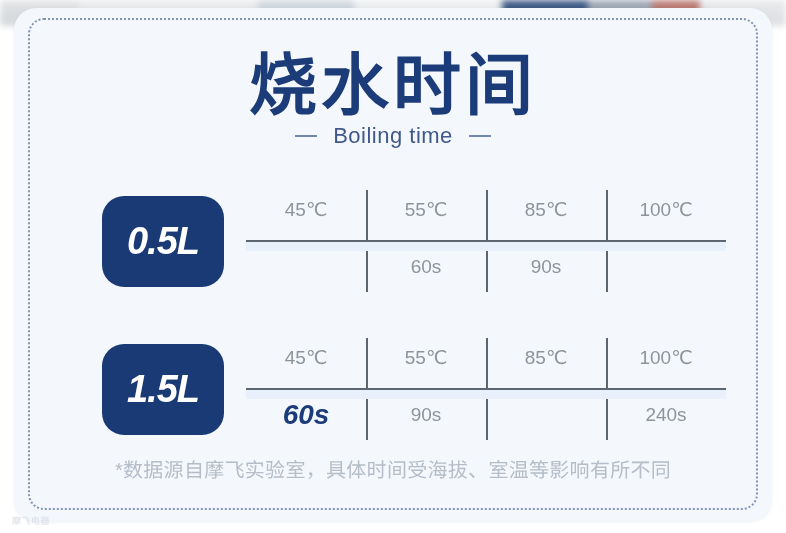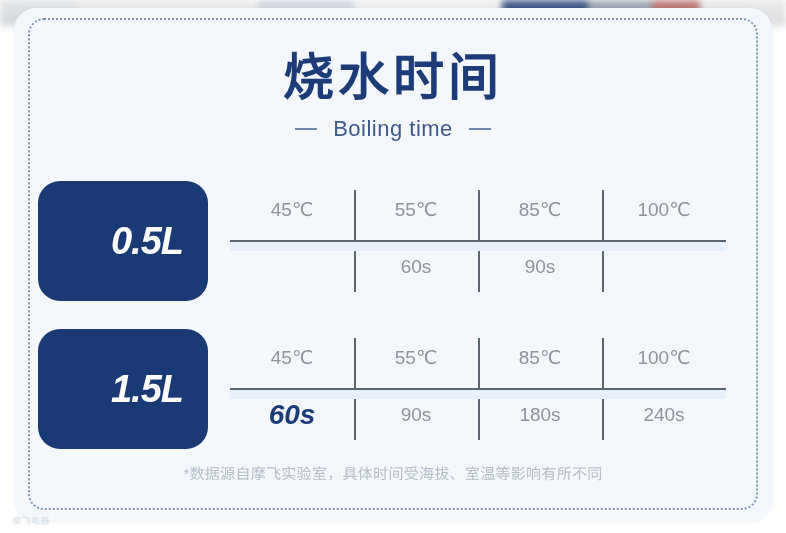--- a/index.html
+++ b/index.html
@@ -76,26 +76,26 @@
 
   
   .heading {
     position: absolute;
     left: 0;
     top: 40px;
     width: 758px;
     text-align: center;
   }
   .title-cn {
-    font-size: 51px;
+    font-size: 68px;
     line-height: 60px;
     font-weight: 700;
     color: #1b3c78;
     letter-spacing: 4px;
-    margin: 0;
+    margin: 7px;
   }
   .subtitle-row {
     margin-top: 8px;
     display: flex;
     align-items: center;
     justify-content: center;
     gap: 16px;
   }
   .dash {
     display: block;
@@ -120,33 +120,32 @@
   .spec-row {
     position: relative;
     height: 110px;
     margin-bottom: 38px;
     display: flex;
     align-items: center;
   }
   .badge {
     flex: 0 0 auto;
     width: 122px;
-    height: 120px;
-    margin-left: 24px;
+    height: 91px;
+    margin-left: 88px;
     background: #1a3a75;
     border-radius: 22px;
     display: flex;
     align-items: center;
     justify-content: center;
     color: #ffffff;
     font-size: 38px;
     font-weight: 700;
     font-style: italic;
     letter-spacing: -1px;
-    padding-left: 48px;
   }
   .table {
     position: relative;
     flex: 1 1 auto;
     margin-left: 22px;
     margin-right: 46px;
     height: 102px;
   }
   .grid {
     position: relative;
@@ -203,21 +202,21 @@
     z-index: 1;
   }
 
   
   .footnote {
     position: absolute;
     left: 0;
     bottom: 38px;
     width: 758px;
     text-align: center;
-    font-size: 15px;
+    font-size: 20px;
     color: #b4bdc8;
     letter-spacing: 0.3px;
   }
 
   
   .watermark {
     position: absolute;
     left: 12px;
     bottom: 6px;
     font-size: 9px;
@@ -299,21 +298,20 @@
               <div class="cell-time">60s</div>
             </div>
             <div class="col">
               <div class="vline"></div>
               <div class="cell-temp">55℃</div>
               <div class="cell-time">90s</div>
             </div>
             <div class="col">
               <div class="vline"></div>
               <div class="cell-temp">85℃</div>
-              <div class="cell-time">180s</div>
             </div>
             <div class="col">
               <div class="vline"></div>
               <div class="cell-temp">100℃</div>
               <div class="cell-time">240s</div>
             </div>
           </div>
         </div>
       </div>
 

